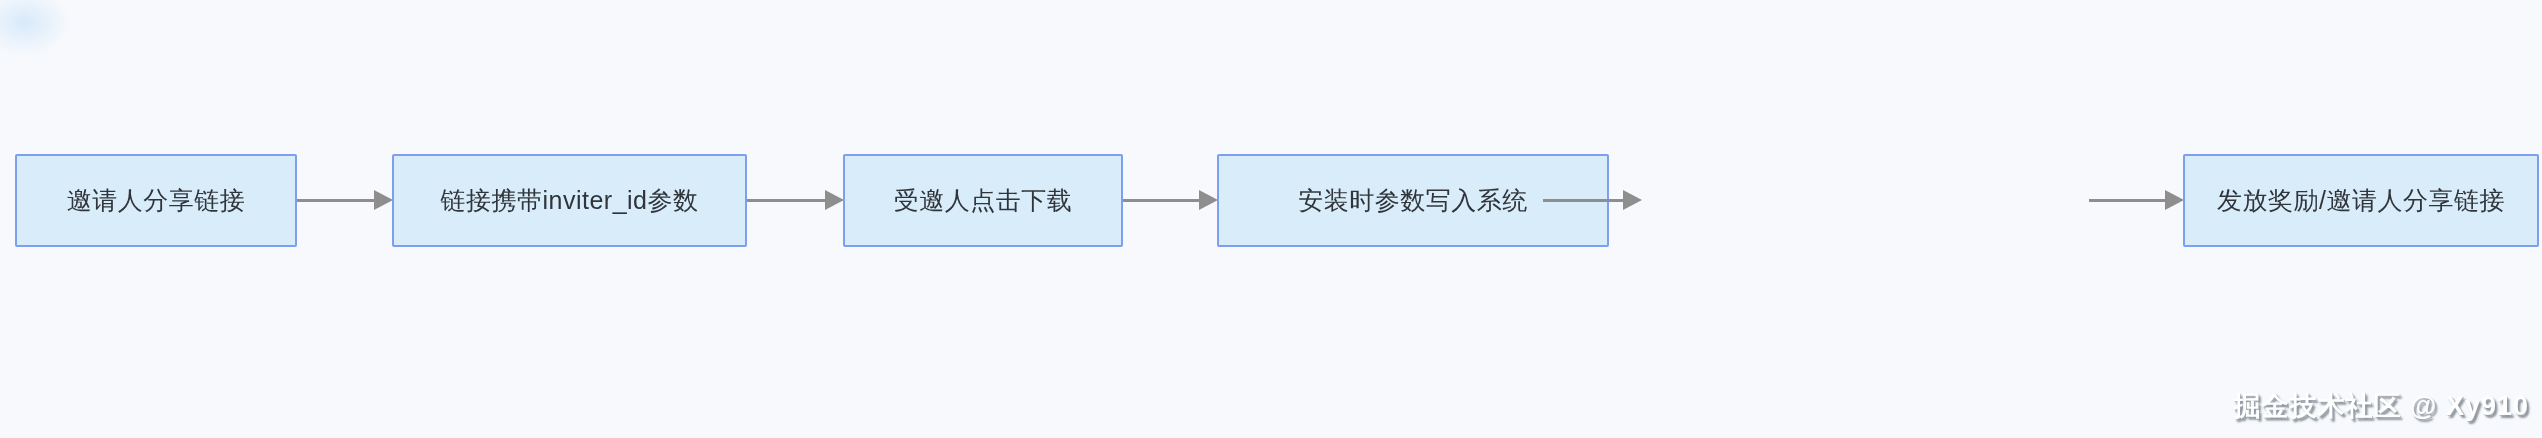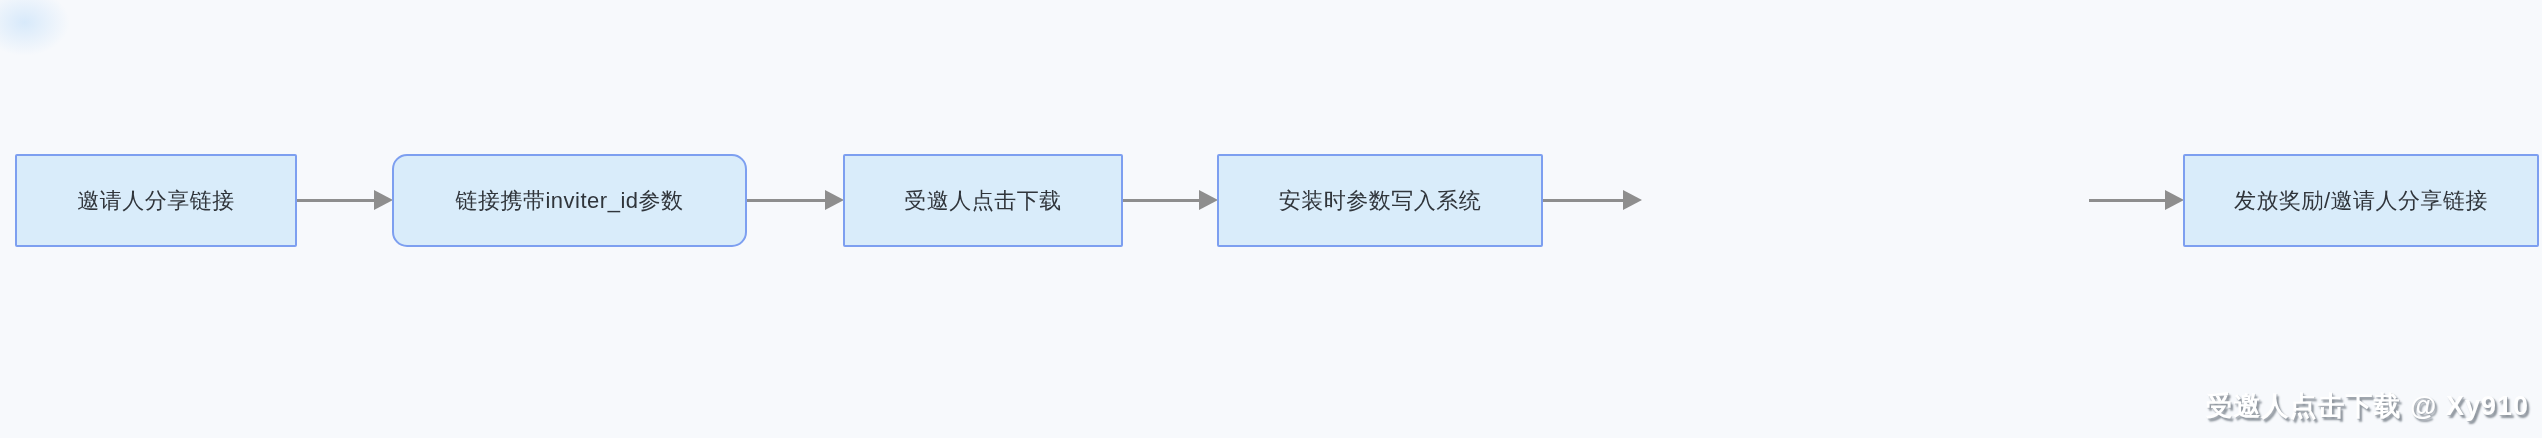--- a/index.html
+++ b/index.html
@@ -24,21 +24,21 @@
     background:radial-gradient(ellipse at 35% 40%, rgba(205,228,250,0.75), rgba(205,228,250,0) 70%);
     pointer-events:none;
   }
   .node{
     position:absolute;top:154px;height:93px;
     background:var(--node-fill);
     border:2.5px solid var(--node-border);
     border-radius:2px;
     box-sizing:border-box;
     display:flex;align-items:center;justify-content:center;
-    font-size:22px;line-height:1;
+    font-size:25px;line-height:1;
     color:var(--node-text);
     letter-spacing:0.5px;
     white-space:nowrap;
   }
   .arrow{position:absolute;top:200px;height:0;}
   .arrow-line{
     position:absolute;left:0;right:15px;top:-1.5px;height:3px;
     background:var(--arrow);
   }
   .arrow-head{
@@ -64,52 +64,52 @@
 
   <div class="node" style="left:15px;width:282px;">
     <span>邀请人分享链接</span>
   </div>
 
   <div class="arrow" style="left:297px;width:95px;">
     <div class="arrow-line"></div>
     <div class="arrow-head"></div>
   </div>
 
-  <div class="node" style="left:392px;width:355px;border-radius:15px;">
+  <div class="node" style="left:392px;width:355px;">
     <span>链接携带inviter_id参数</span>
   </div>
 
   <div class="arrow" style="left:747px;width:96px;">
     <div class="arrow-line"></div>
     <div class="arrow-head"></div>
   </div>
 
   <div class="node" style="left:843px;width:280px;">
     <span>受邀人点击下载</span>
   </div>
 
   <div class="arrow" style="left:1123px;width:94px;">
     <div class="arrow-line"></div>
     <div class="arrow-head"></div>
   </div>
 
-  <div class="node" style="left:1217px;width:326px;">
+  <div class="node" style="left:1217px;width:392px;">
     <span>安装时参数写入系统</span>
   </div>
 
   <div class="arrow" style="left:1543px;width:98px;">
     <div class="arrow-line"></div>
     <div class="arrow-head"></div>
   </div>
 
 
   <div class="arrow" style="left:2089px;width:94px;">
     <div class="arrow-line"></div>
     <div class="arrow-head"></div>
   </div>
 
   <div class="node" style="left:2183px;width:356px;">
     <span>发放奖励/邀请人分享链接</span>
   </div>
 
-  <div class="watermark">受邀人点击下载 @ Xy910</div>
+  <div class="watermark">掘金技术社区 @ Xy910</div>
 
 </div>
 
 </body></html>

